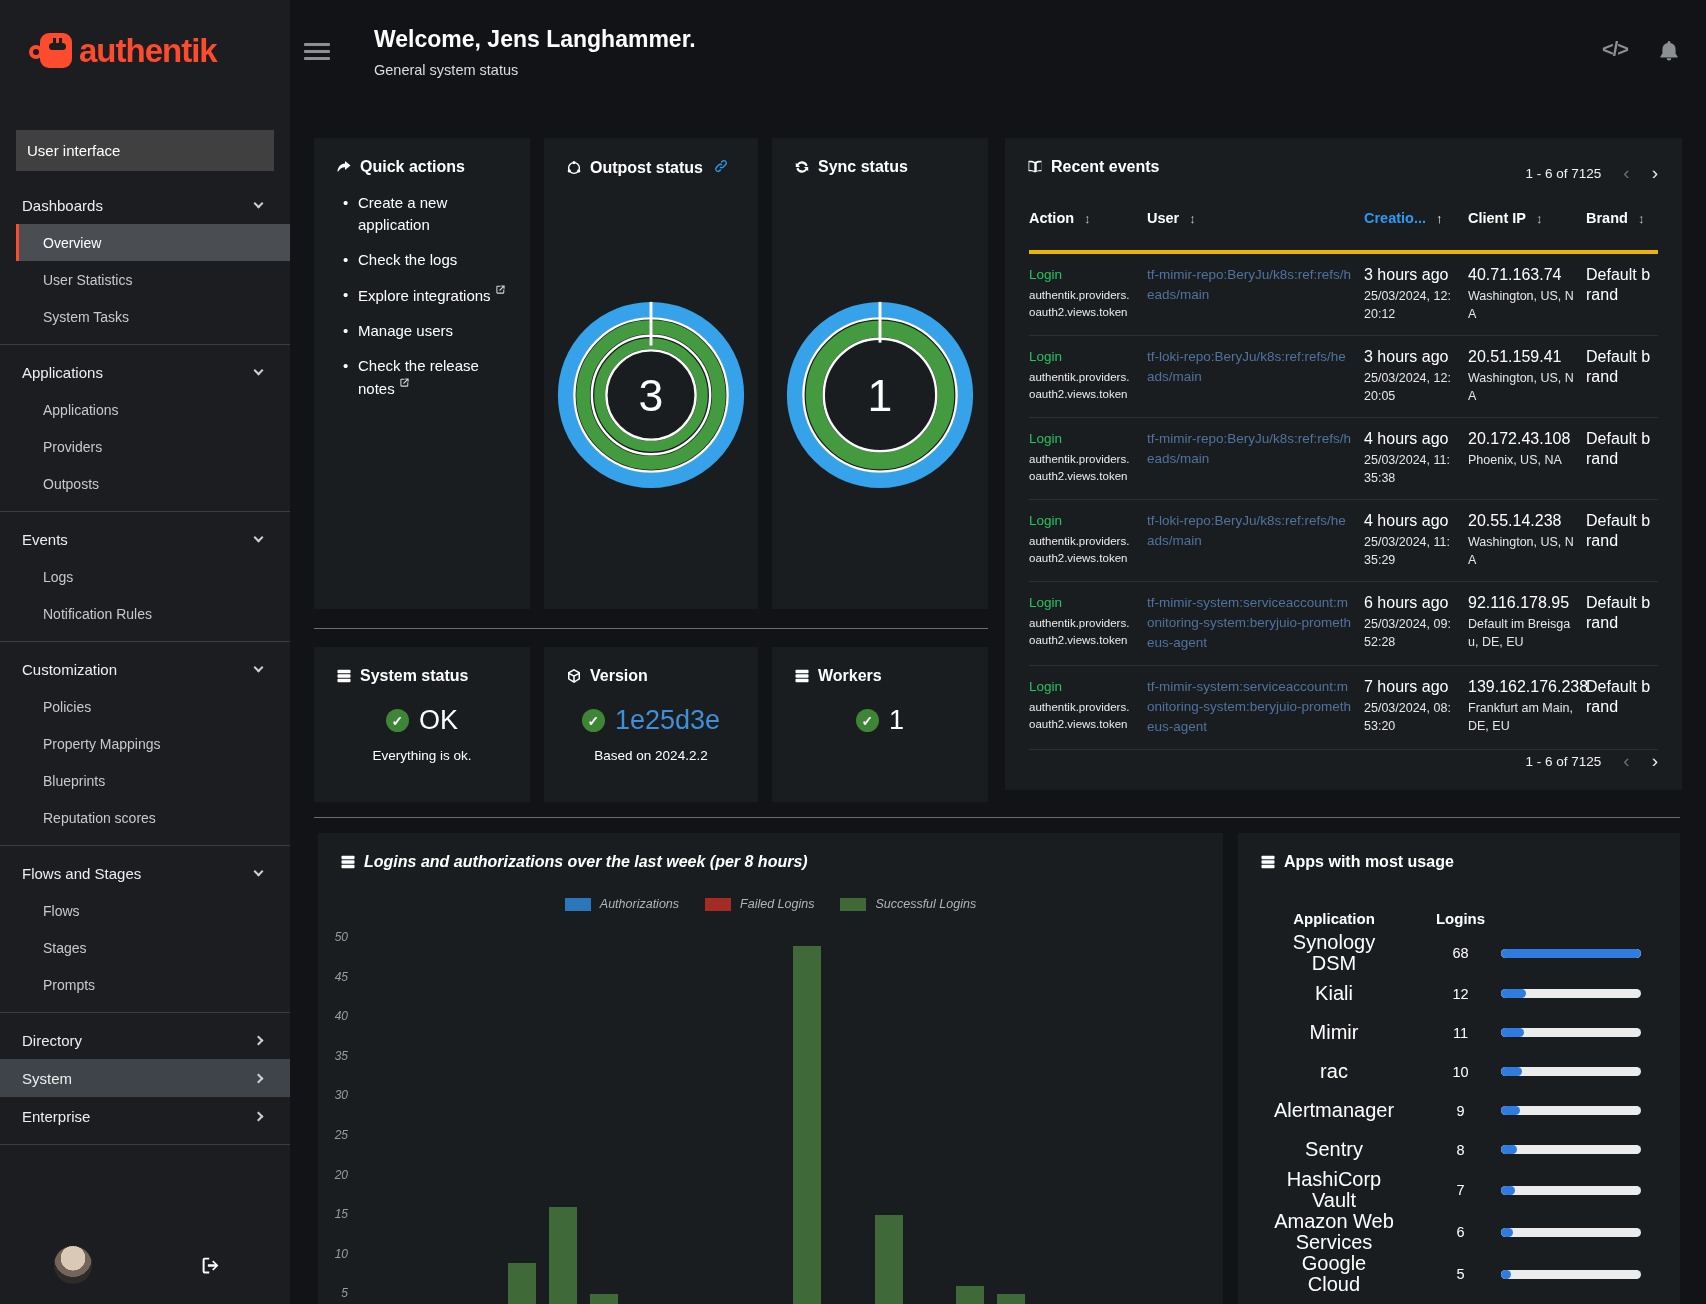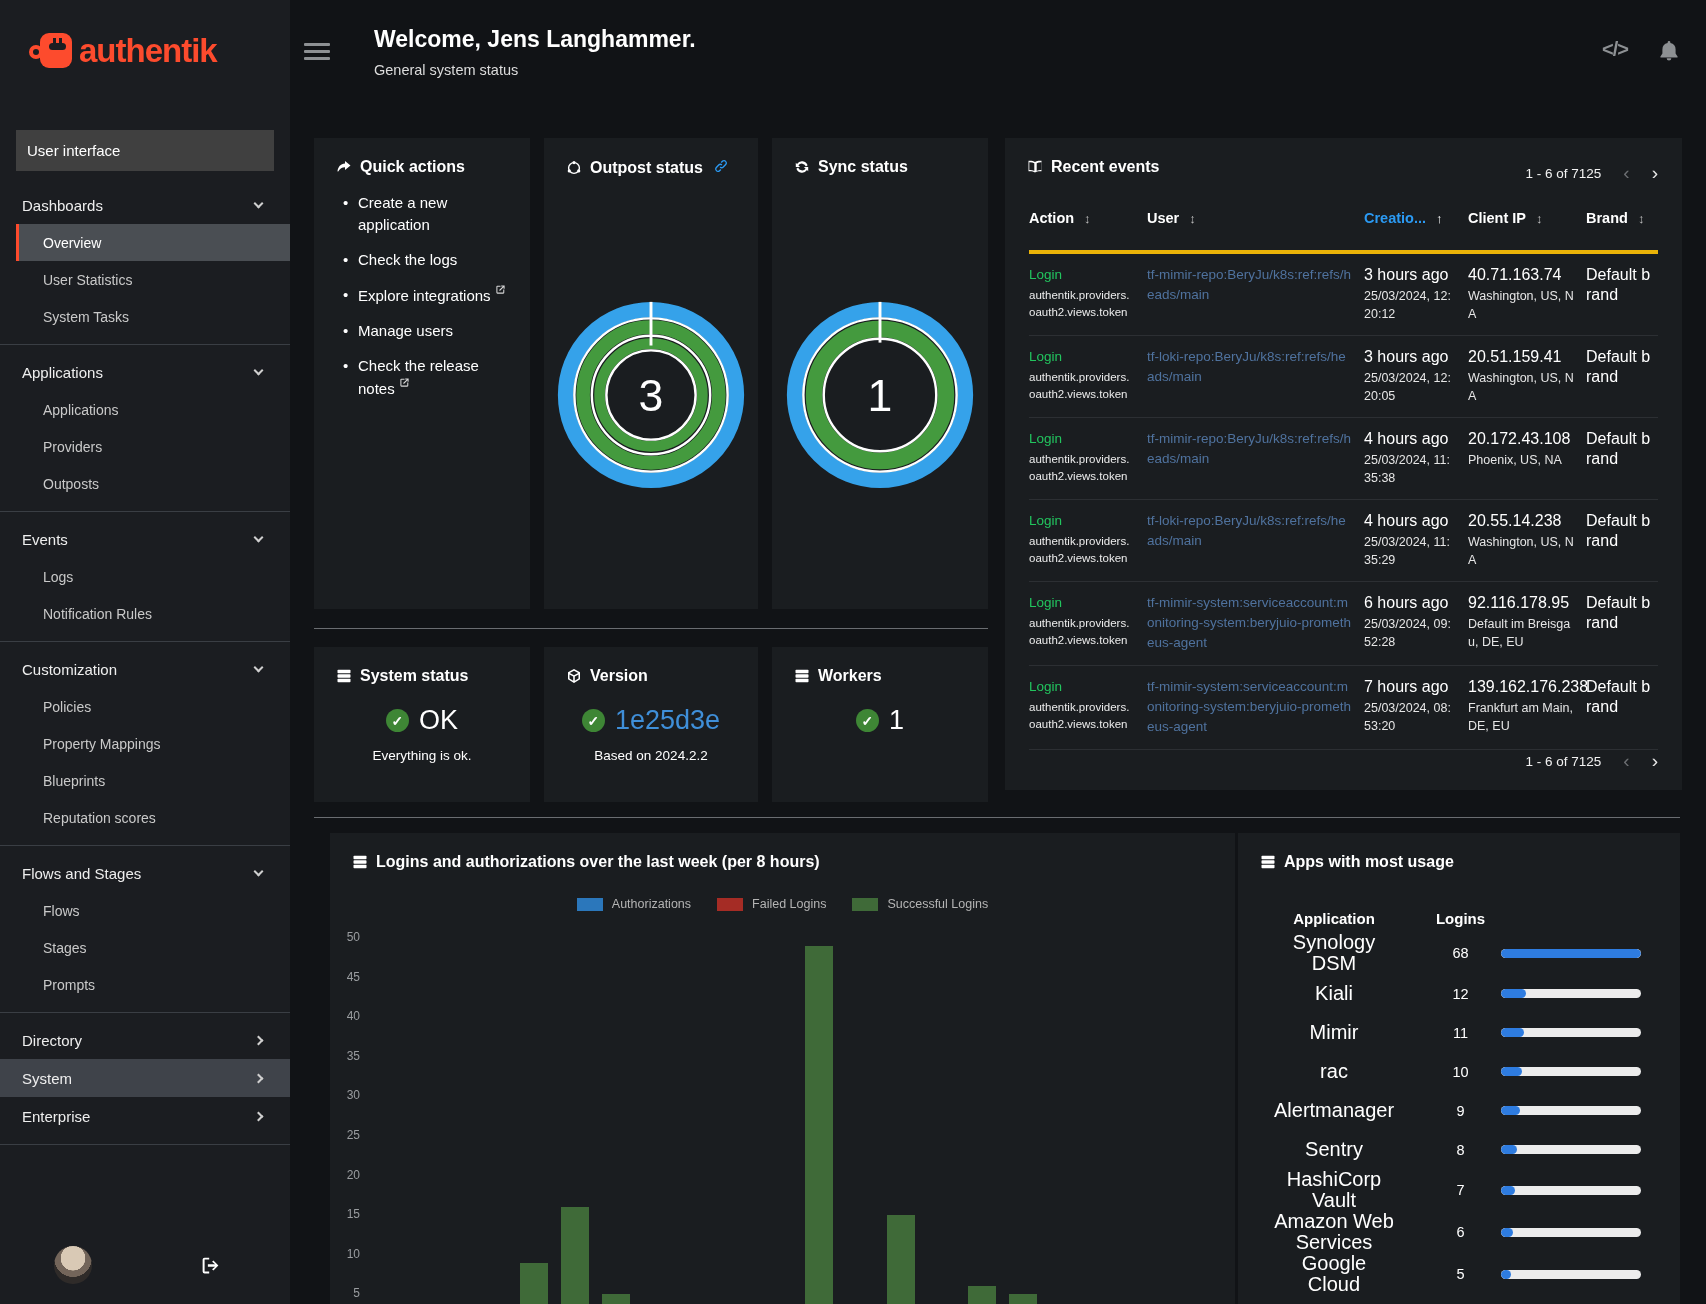--- a/index.html
+++ b/index.html
@@ -48,21 +48,21 @@
 
   #card-qa   { left:24px;  top:138px; width:216px; height:471px; }
   #card-out  { left:254px; top:138px; width:214px; height:471px; }
   #card-sync { left:482px; top:138px; width:216px; height:471px; }
   #card-evt  { left:715px; top:138px; width:677px; height:652px; }
   #div1 { left:24px; top:628px; width:674px; }
   #card-sys  { left:24px;  top:647px; width:216px; height:155px; }
   #card-ver  { left:254px; top:647px; width:214px; height:155px; }
   #card-wrk  { left:482px; top:647px; width:216px; height:155px; }
   #div2 { left:24px; top:817px; width:1366px; }
-  #card-chart{ left:40px;  top:833px; width:905px; height:471px; }
+  #card-chart{ left:28px;  top:833px; width:905px; height:471px;font-style:italic; }
   #card-apps { left:948px; top:833px; width:442px; height:471px; }
 
   
   #card-qa ul { margin:16px 0 1px 44px; list-style:none; }
   #card-qa li { position:relative; font-size:15px; line-height:22px; color:#fff;
     margin-bottom:13px; padding-right:18px; cursor:pointer; }
   #card-qa li::before { content:"•"; position:absolute; left:-15px; color:#fff; }
   .ext { width:11px; height:11px; margin-left:4px; vertical-align:super; fill:#d8d8d8; }
 
   

